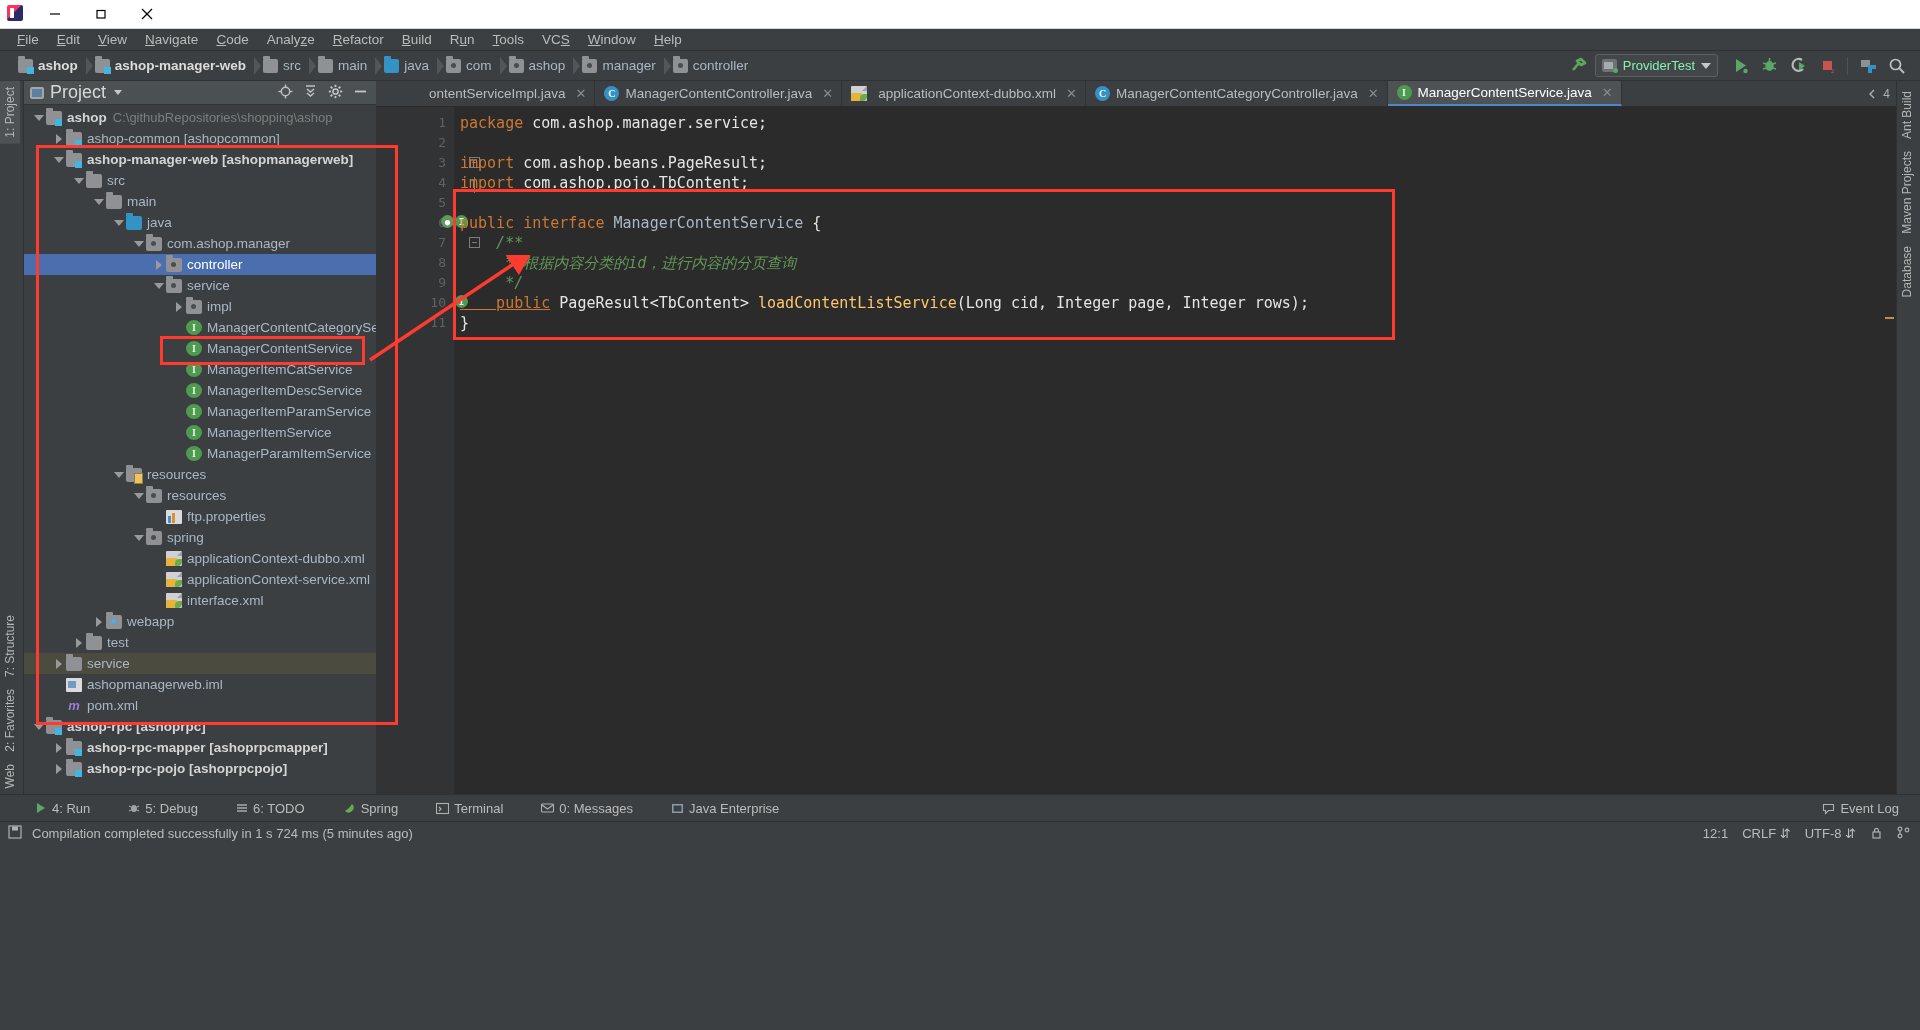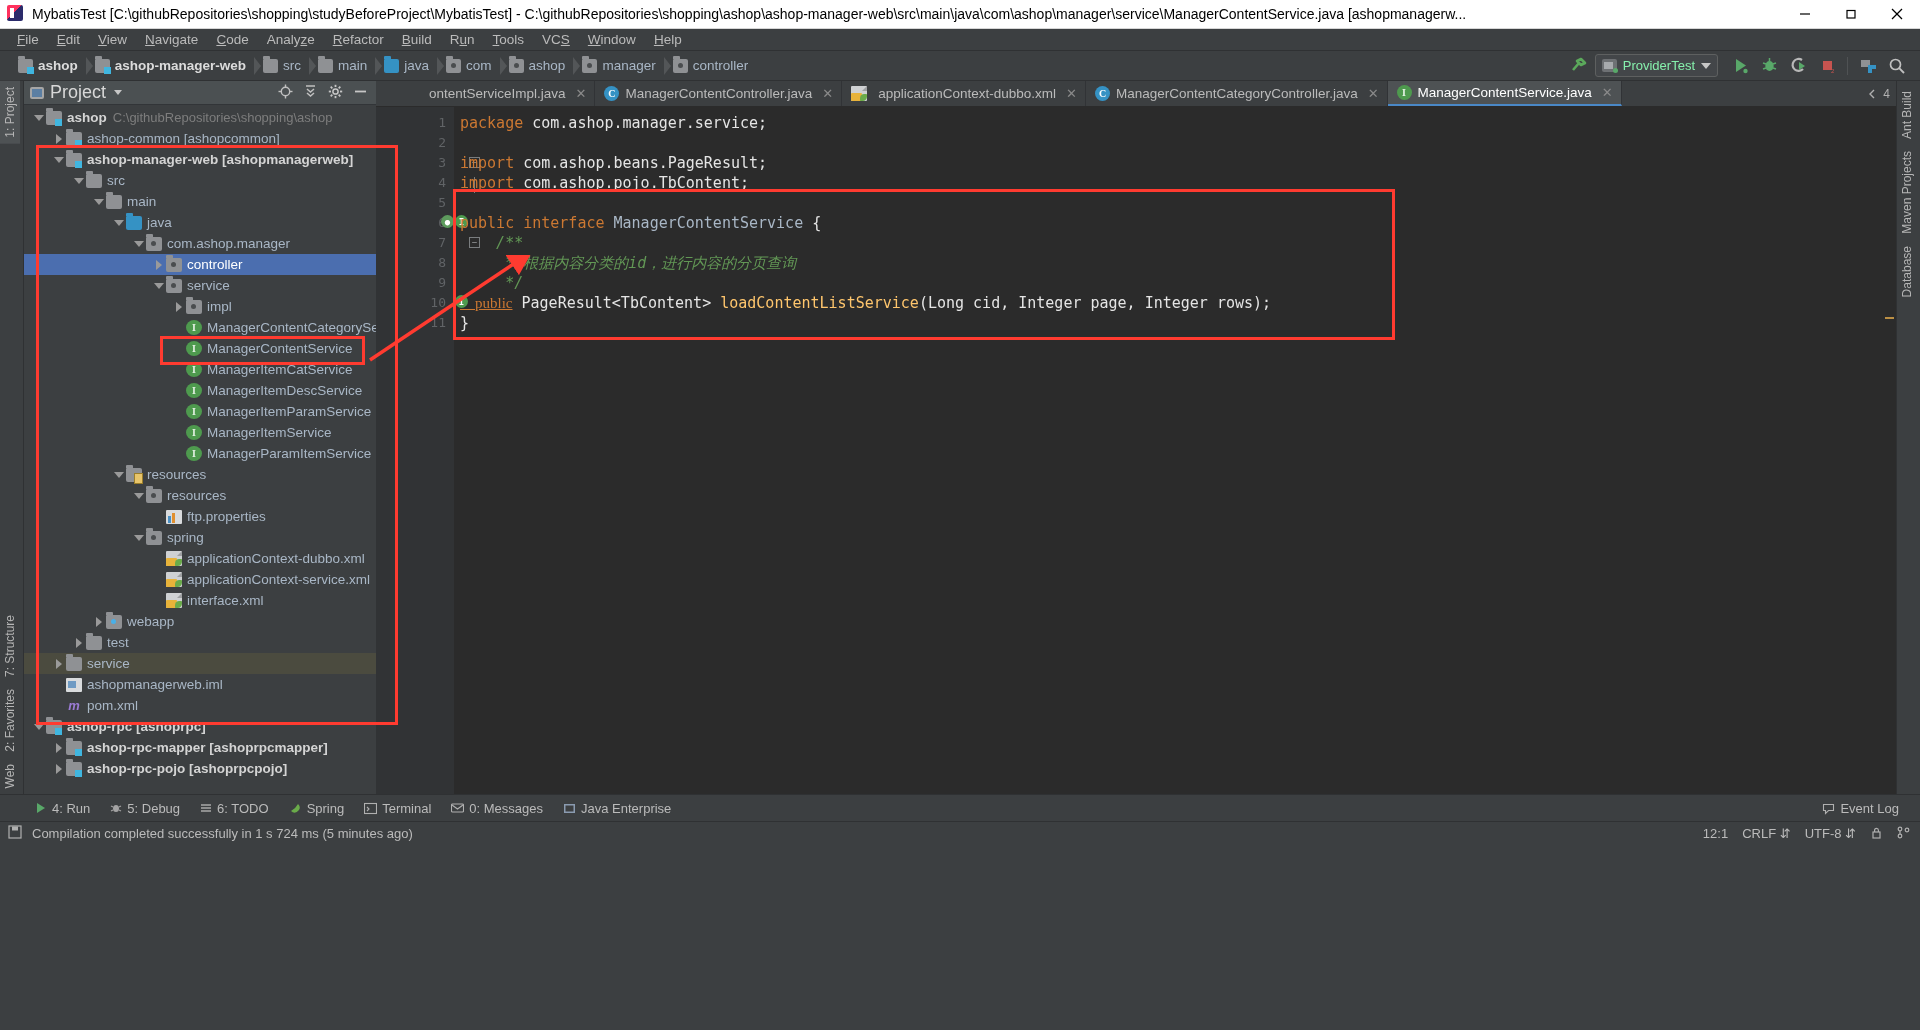--- a/index.html
+++ b/index.html
@@ -234,21 +234,21 @@
     flex:1 1 auto; padding-top:6px; position:relative;
     font-family:"DejaVu Sans Mono", monospace; font-size:15px; line-height:20px;
     white-space:pre; color:#a9b7c6;
   }
   .cl{ height:20px; line-height:20px; padding-left:6px; }
   .kw{ color:#cc7832; }
   .cls{ color:#a9b7c6; }
   .mth{ color:#ffc66d; }
   .cmt{ color:#629755; font-style:italic; }
   .pln{ color:#e5e5e5; }
-  .und{ text-decoration: underline; font-family: Liberation Serif, serif; }
+  .und{ text-decoration: underline; }
   .line-hl{ position:absolute; left:0; right:0; height:20px; background:#323232; }
 
   .icon-badge{
     width:13px;height:13px;border-radius:50%;display:flex;align-items:center;justify-content:center;
     font-size:9px;font-weight:bold;color:#ffffff;
   }
   .badge-impl{ background:#5d9b5d; }
   .badge-ovr{ background:#4e9a4e; }
 
   .scroll-right{
@@ -260,21 +260,21 @@
   
   .right-strip{
     position:absolute; right:0; top:81px; width:24px; height:713px;
     background:#3c3f41; border-left:1px solid #2f3133;
   }
 
   
   .bottombar{
     position:absolute; left:0; top:794px; width:1920px; height:27px;
     background:#3c3f41; display:flex; align-items:center; padding-left:26px;
-    border-top:1px solid #2f3133; gap:2px;
+    border-top:1px solid #2f3133; gap:20px;
   }
   .bbtn{
     display:flex; align-items:center; gap:5px; padding:3px 9px;
     font-size:13px; color:#bbbbbb; white-space:nowrap;
   }
   .bottombar-right{ margin-left:auto; display:flex; align-items:center; padding-right:12px; gap:6px;}
 
   
   .statusbar{
     position:absolute; left:0; top:821px; width:1920px; height:24px;
@@ -289,21 +289,20 @@
   .anno-arrow{ position:absolute; pointer-events:none; }
 </style>
 </head>
 <body>
 <div id="app">
 
 <div class="titlebar">
   <div class="titlebar-icon">
         <div class="tb-ij"></div>
       </div>
-  <div class="titlebar-text">MybatisTest [C:\githubRepositories\shopping\studyBeforeProject\MybatisTest] - C:\githubRepositories\shopping\ashop\ashop-manager-web\src\main\java\com\ashop\manager\service\ManagerContentService.java [ashopmanagerw...</div>
   <div class="win-btns">
     <div class="win-btn">
       <svg width="12" height="12" viewBox="0 0 12 12">
             <line x1="1" y1="6" x2="11" y2="6" stroke="#000" stroke-width="1.2"></line>
           </svg>
     </div>
     <div class="win-btn">
       <svg width="12" height="12" viewBox="0 0 12 12">
             <rect x="2" y="2.5" width="8" height="7.5" fill="none" stroke="#000" stroke-width="1.2"></rect>
           </svg>

